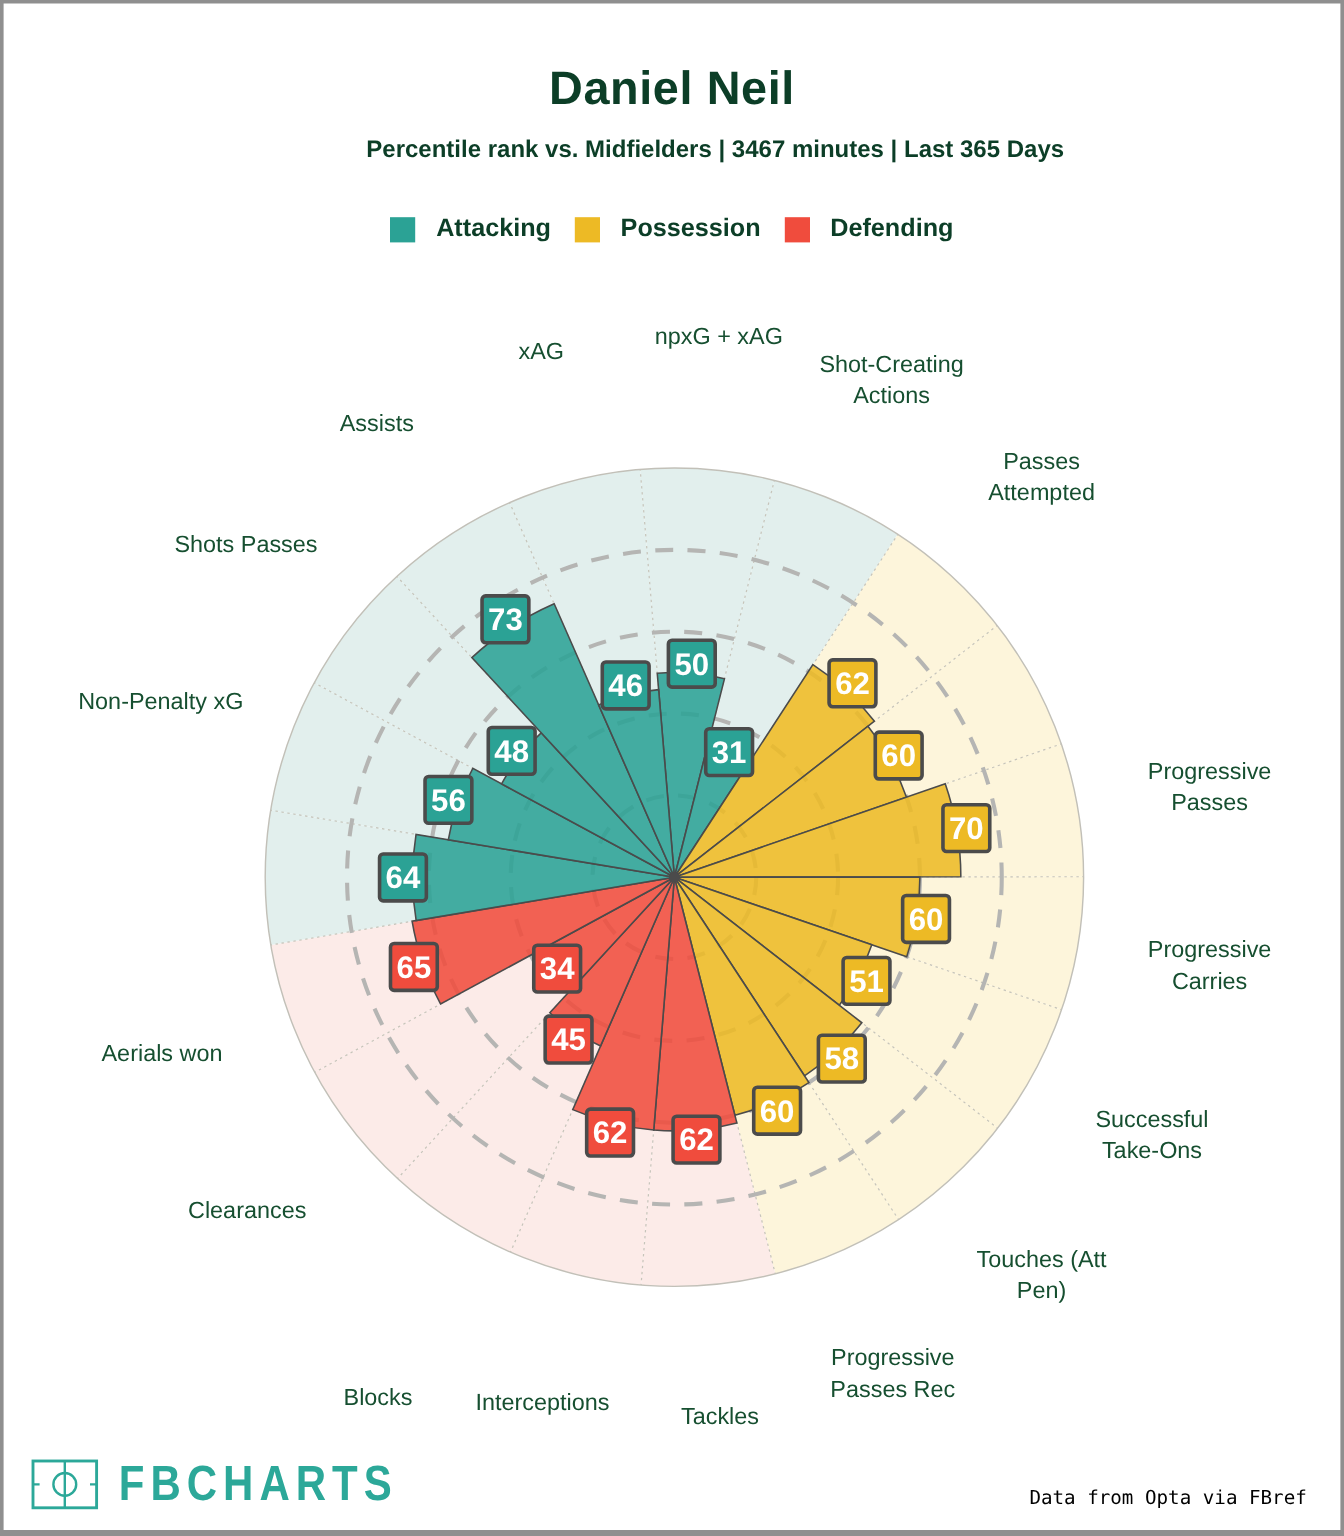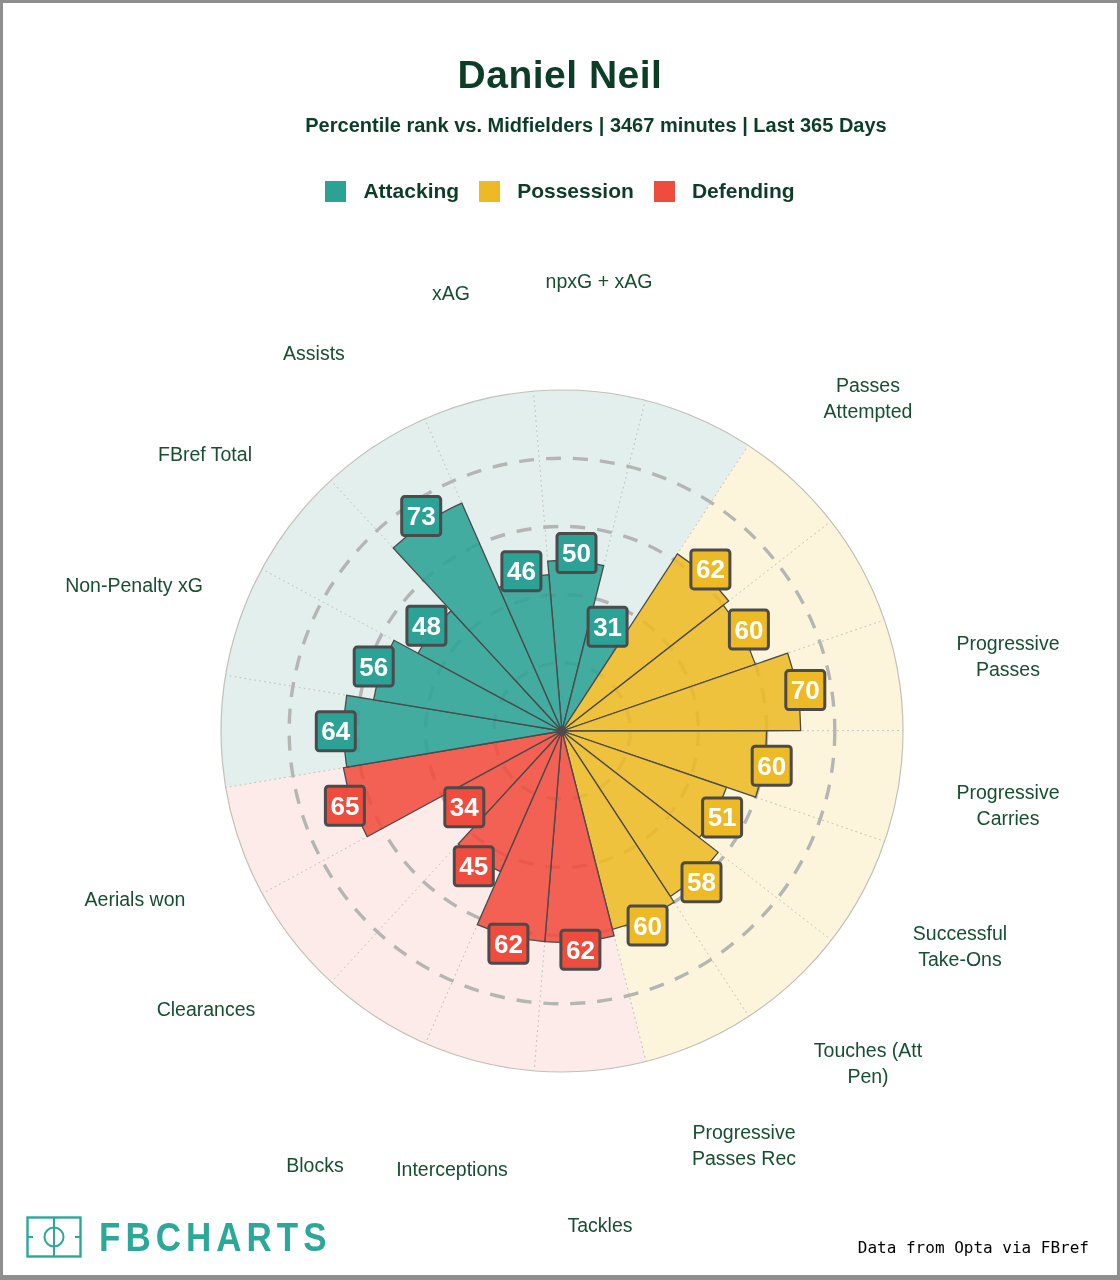--- a/index.html
+++ b/index.html
@@ -190,33 +190,34 @@
         <text x="423.4" y="631.7" text-anchor="middle" font-size="26" font-weight="bold" fill="#ffffff" font-family="&quot;Liberation Sans&quot;, sans-serif">48</text>
         <rect x="398.7" y="493.6" width="39" height="39" rx="3" fill="#2ba295" stroke="#4b4b4b" stroke-width="3"></rect>
         <text x="418.2" y="522.1" text-anchor="middle" font-size="26" font-weight="bold" fill="#ffffff" font-family="&quot;Liberation Sans&quot;, sans-serif">73</text>
         <rect x="498.9" y="548.7" width="39" height="39" rx="3" fill="#2ba295" stroke="#4b4b4b" stroke-width="3"></rect>
         <text x="518.4" y="577.2" text-anchor="middle" font-size="26" font-weight="bold" fill="#ffffff" font-family="&quot;Liberation Sans&quot;, sans-serif">46</text>
       </g>
     </svg>
 
   <div id="metric-labels">
       <div class="metric-label" style="left: 596px; top: 278px;">npxG + xAG</div>
+      <div class="metric-label" style="left: 740px; top: 314px;">Shot-Creating<br>Actions</div>
       <div class="metric-label" style="left: 865px; top: 395px;">Passes<br>Attempted</div>
       <div class="metric-label" style="left: 1005px; top: 653px;">Progressive<br>Passes</div>
       <div class="metric-label" style="left: 1005px; top: 802px;">Progressive<br>Carries</div>
       <div class="metric-label" style="left: 865px; top: 1060px;">Touches (Att<br>Pen)</div>
       <div class="metric-label" style="left: 957px; top: 943px;">Successful<br>Take-Ons</div>
       <div class="metric-label" style="left: 741px; top: 1142px;">Progressive<br>Passes Rec</div>
-      <div class="metric-label" style="left: 597px; top: 1178px; margin-top: 44px;">Tackles</div>
+      <div class="metric-label" style="left: 597px; top: 1178px;">Tackles</div>
       <div class="metric-label" style="left: 449px; top: 1166px;">Interceptions</div>
       <div class="metric-label" style="left: 312px; top: 1162px;">Blocks</div>
       <div class="metric-label" style="left: 203px; top: 1006px;">Clearances</div>
-      <div class="metric-label" style="left: 132px; top: 875px; margin-top: 21px;">Aerials won</div>
+      <div class="metric-label" style="left: 132px; top: 875px;">Aerials won</div>
       <div class="metric-label" style="left: 131px; top: 582px;">Non-Penalty xG</div>
-      <div class="metric-label" style="left: 202px; top: 451px;">FBref Total</div>
+      <div class="metric-label" style="left: 202px; top: 451px;">Shots Passes</div>
       <div class="metric-label" style="left: 311px; top: 350px;">Assists</div>
       <div class="metric-label" style="left: 448px; top: 290px;">xAG</div>
     </div>
 
   <div id="footer-brand">
     <svg width="58" height="44" viewBox="0 0 58 44">
       <rect x="2.5" y="2.5" width="53" height="39" fill="none" stroke="#2ca899" stroke-width="2.4"></rect>
       <line x1="29" y1="2.5" x2="29" y2="41.5" stroke="#2ca899" stroke-width="2"></line>
       <circle cx="29" cy="22" r="9.5" fill="none" stroke="#2ca899" stroke-width="2"></circle>
       <line x1="2.5" y1="22" x2="8" y2="22" stroke="#2ca899" stroke-width="2"></line>

